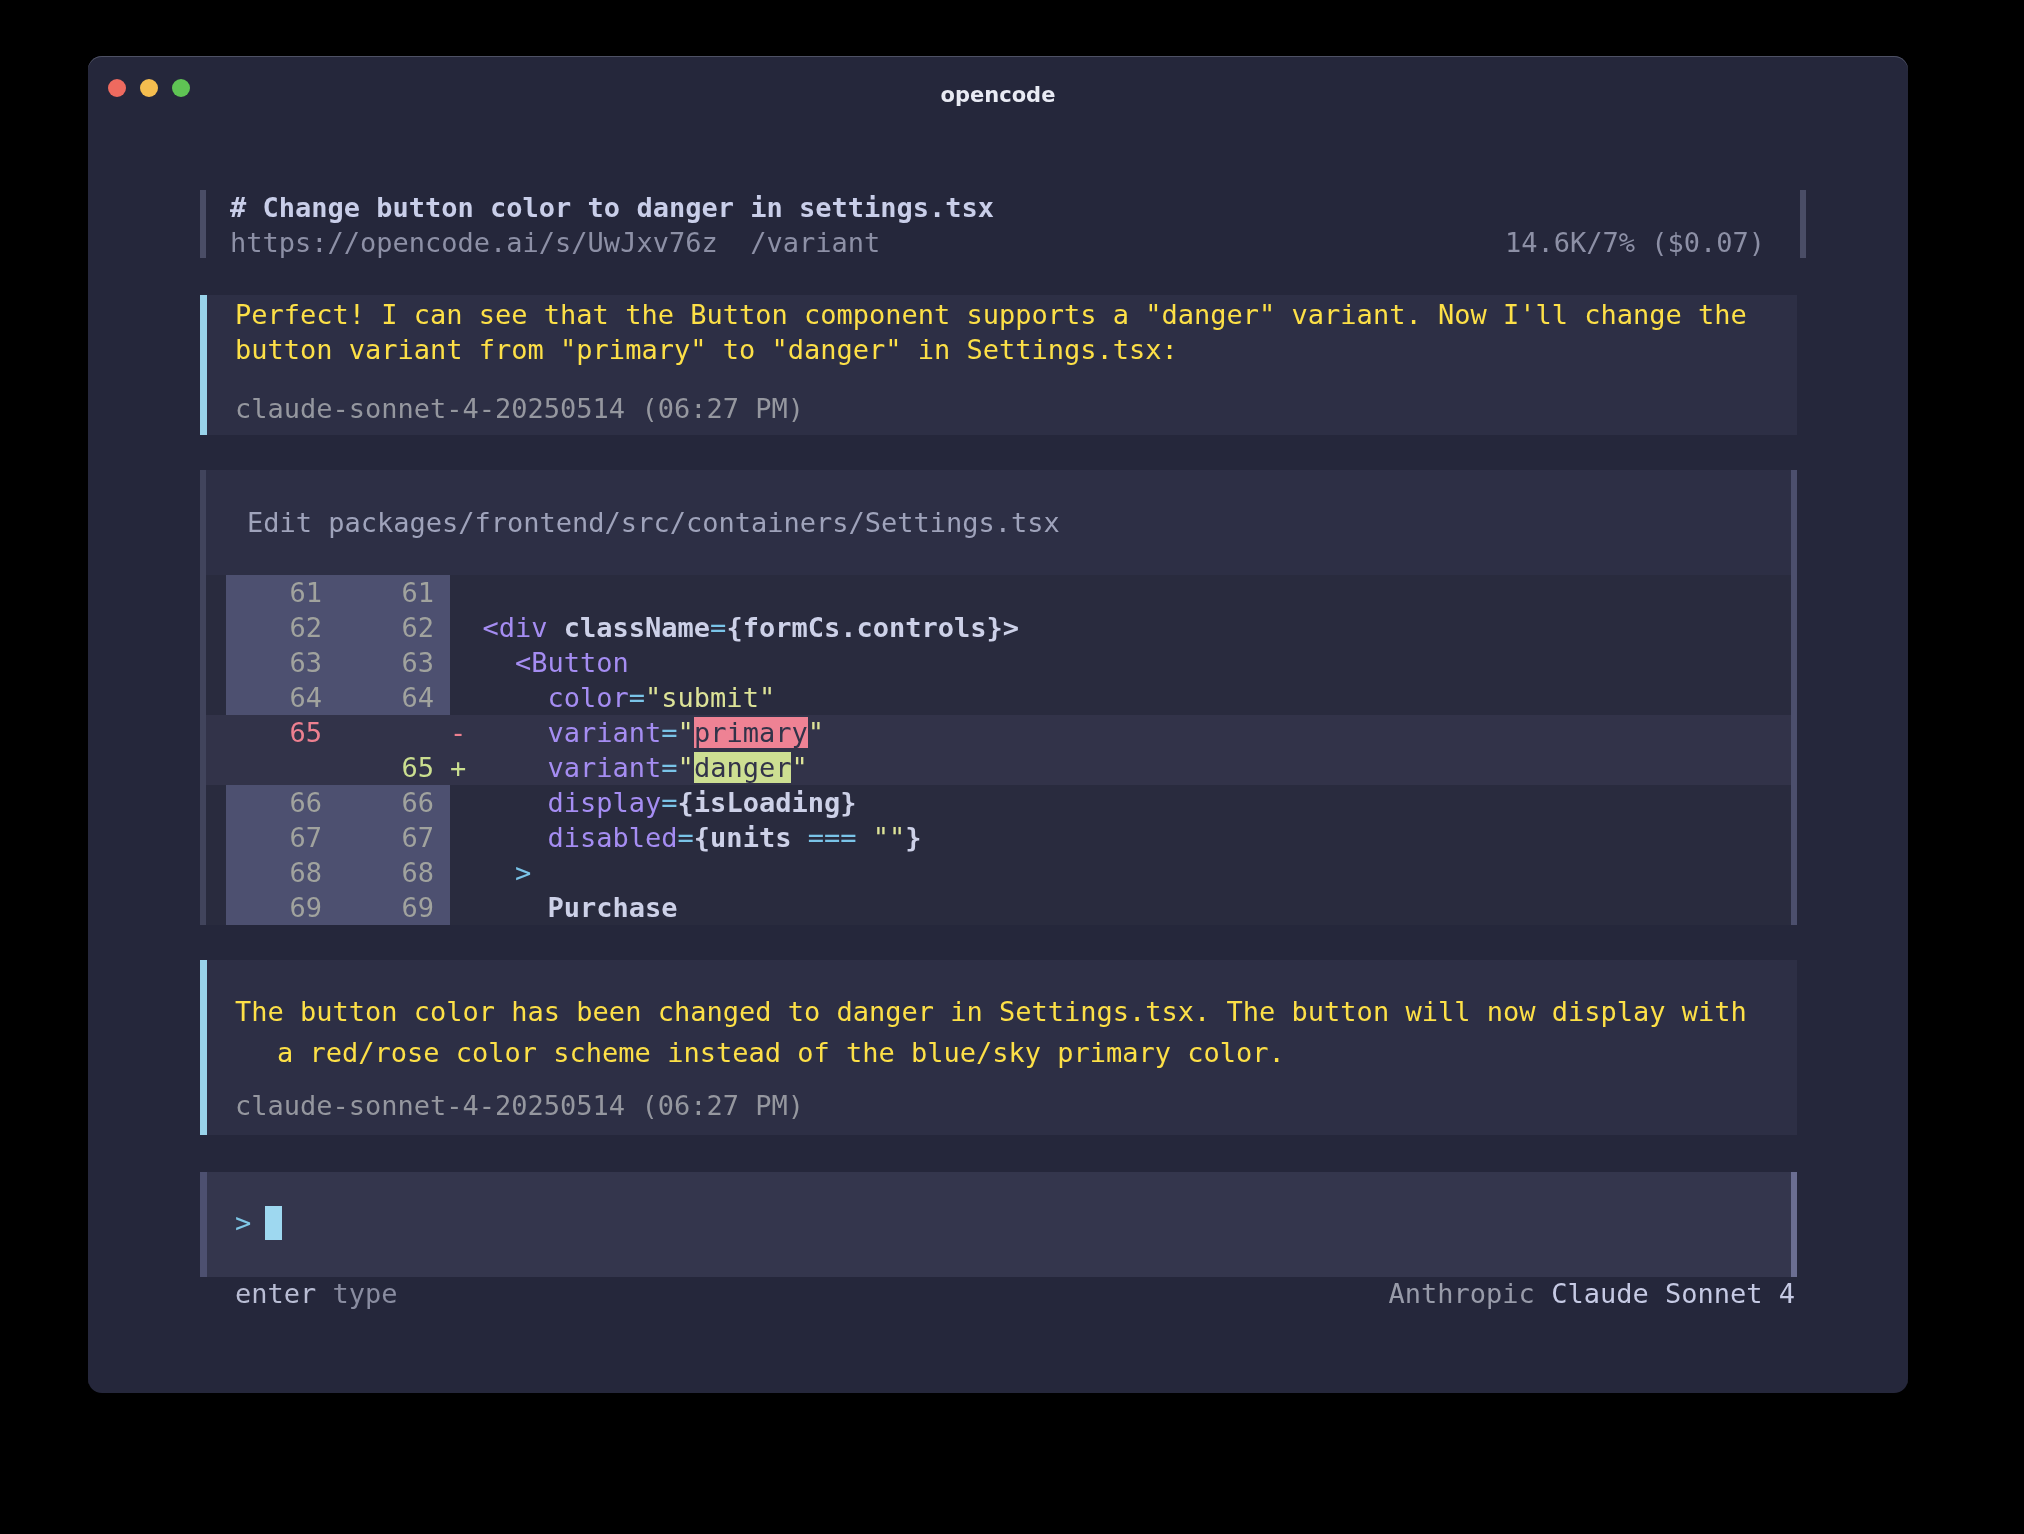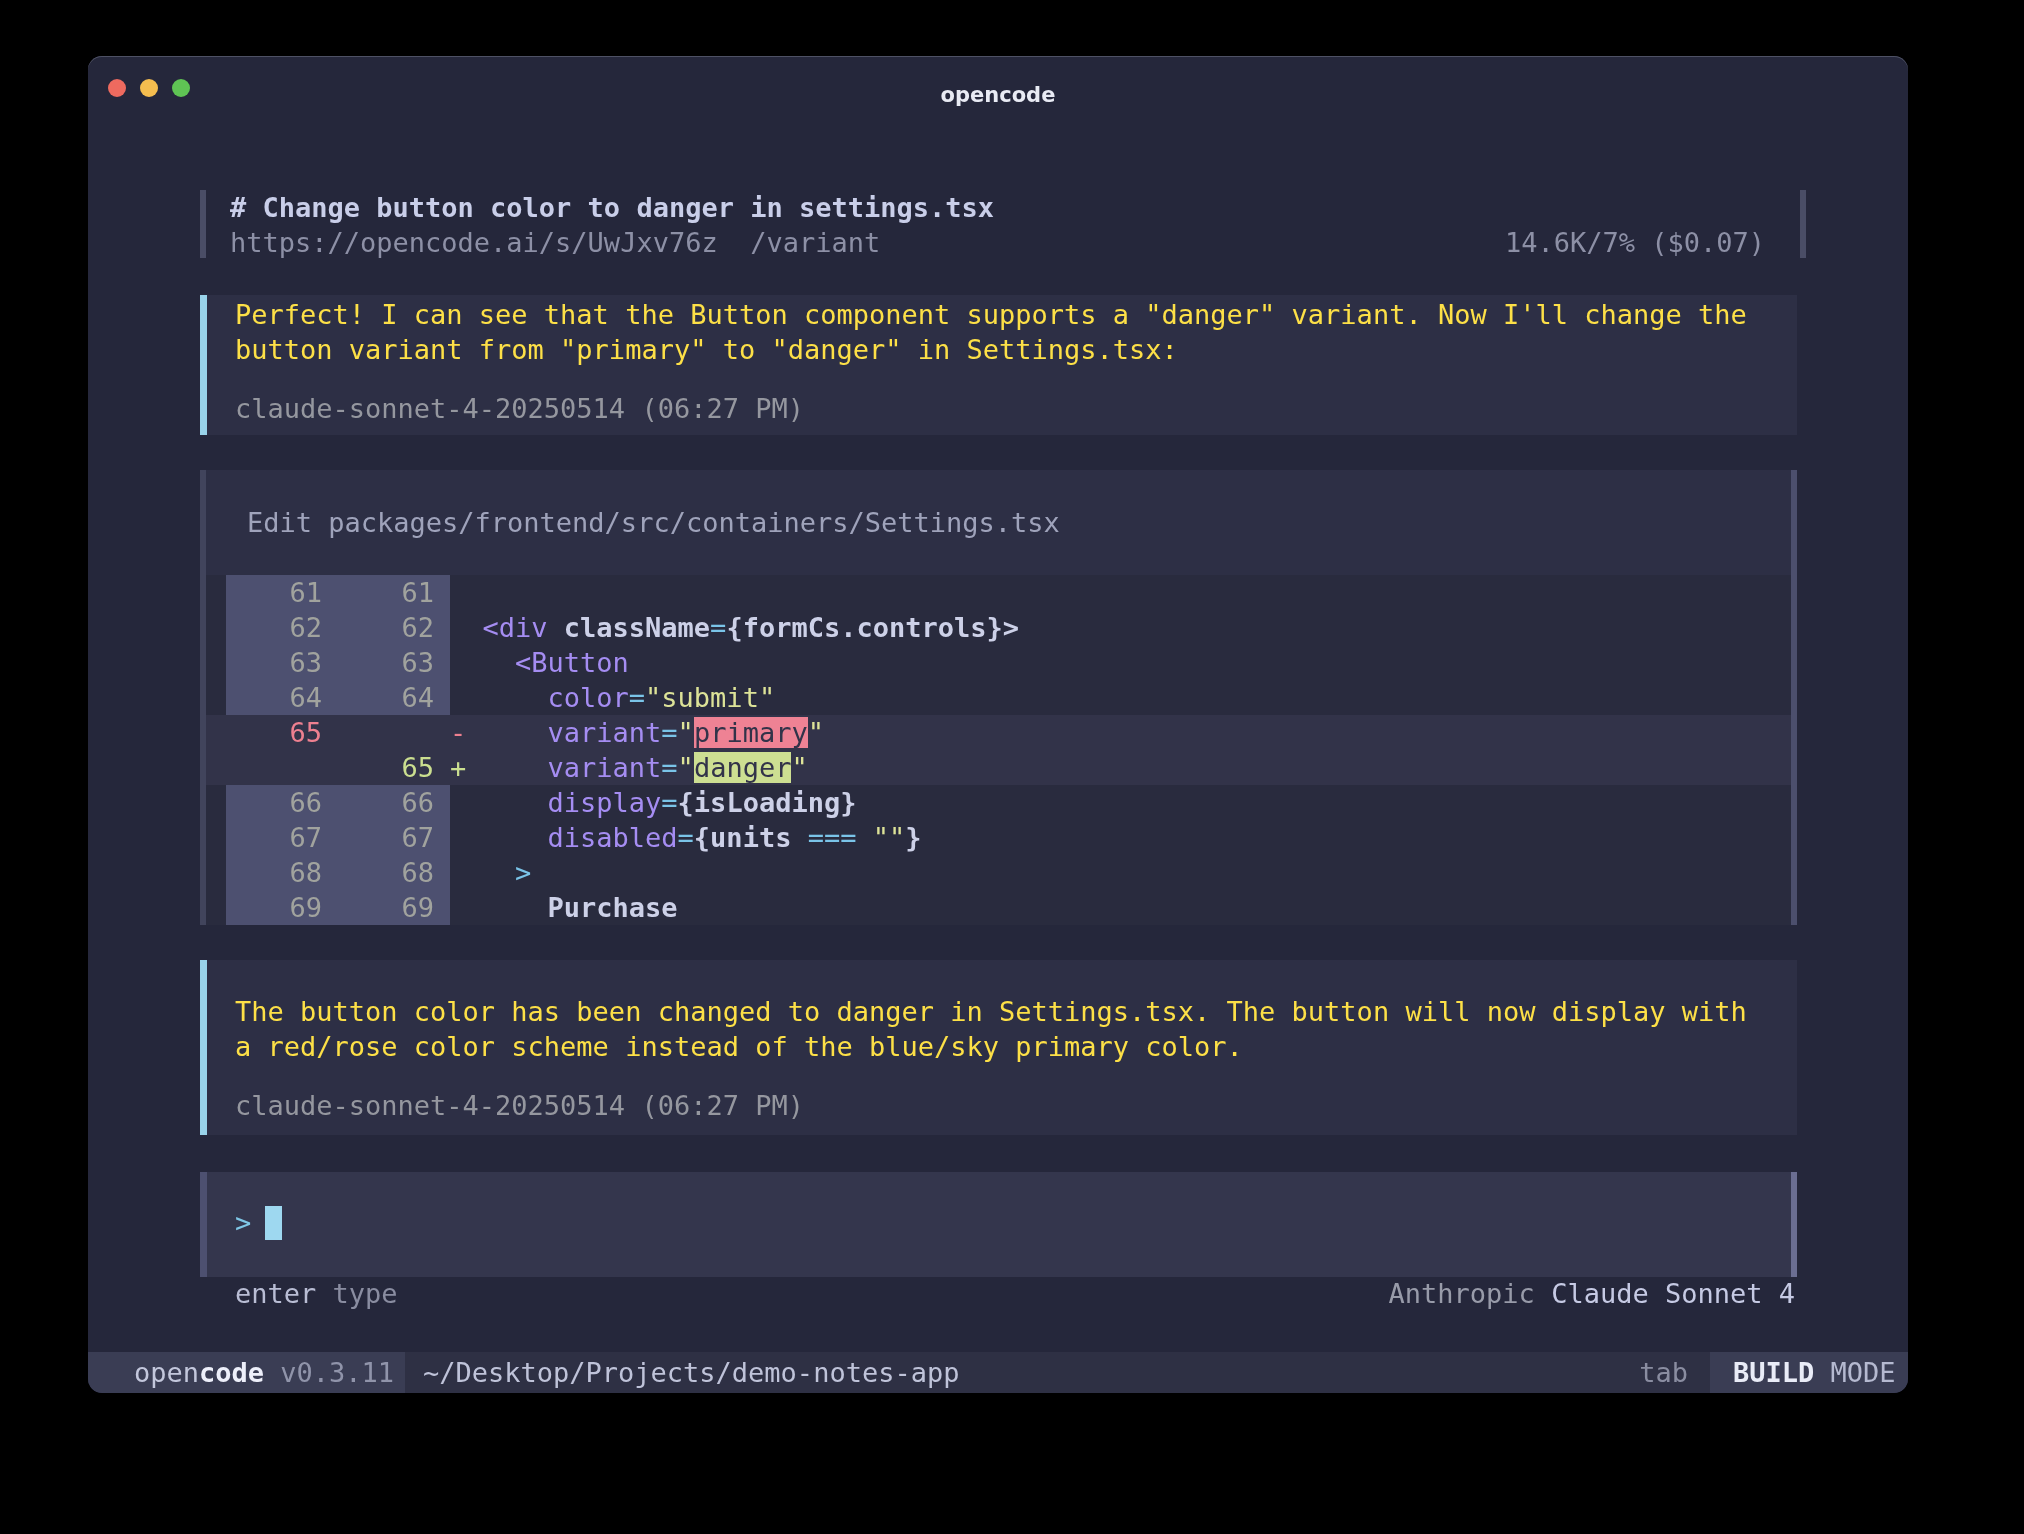--- a/index.html
+++ b/index.html
@@ -159,39 +159,29 @@
         <div class="diff-row ctx">
           <div class="num old">69</div>
           <div class="num new">69</div>
           <pre class="code"><span class="seg-t">      Purchase</span></pre>
         </div>
       </div>
   </div>
 
   <div class="msg" style="top:904px;height:175px;">
     <div class="msg-line" style="top:34px;">The button color has been changed to danger in Settings.tsx. The button will now display with</div>
-    <div class="msg-line" style="top:69px;">a red/rose color scheme instead of the blue/sky primary color.</div>
+    <div class="msg-line" style="top:75px;margin-left:42px;">a red/rose color scheme instead of the blue/sky primary color.</div>
     <div class="msg-meta" style="top:104px;">claude-sonnet-4-20250514 (06:27 PM)</div>
   </div>
 
   <div class="input-box">
     <div class="input-rbar"></div>
     <div class="prompt-row">
       <span class="prompt-chev">&gt;</span>
       <span class="cursor"></span>
     </div>
   </div>
 
   <div class="hint-left"><span class="hint-key">enter</span><span> </span><span class="hint-label">type</span></div>
   <div class="hint-right"><span class="provider">Anthropic</span><span> </span><span class="model">Claude Sonnet 4</span></div>
 
-  <div class="statusbar">
-    <div class="sb-seg-left">
-      <div class="sb-app"><span class="sb-open">open</span><span class="sb-code">code</span><span> </span><span class="sb-ver">v0.3.11</span></div>
-    </div>
-    <div class="sb-cwd">~/Desktop/Projects/demo-notes-app</div>
-    <div class="sb-tab">tab</div>
-    <div class="sb-seg-right">
-      <div class="sb-mode"><span class="sb-mode-bold">BUILD</span><span> </span><span class="sb-mode-rest">MODE</span></div>
-    </div>
-  </div>
 
 </div>
 
 </body></html>

